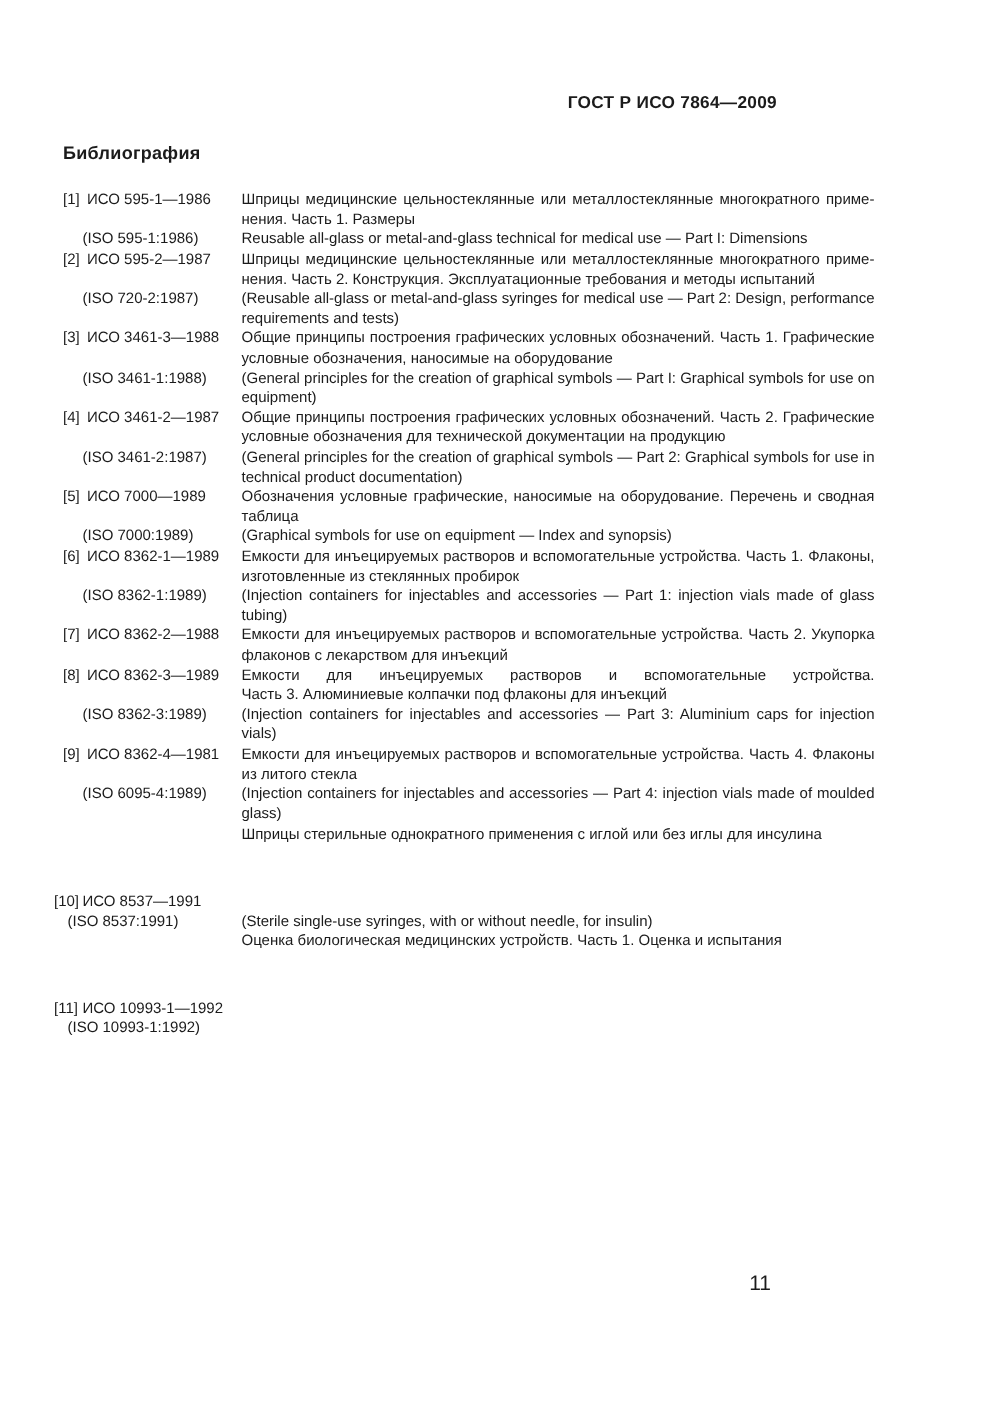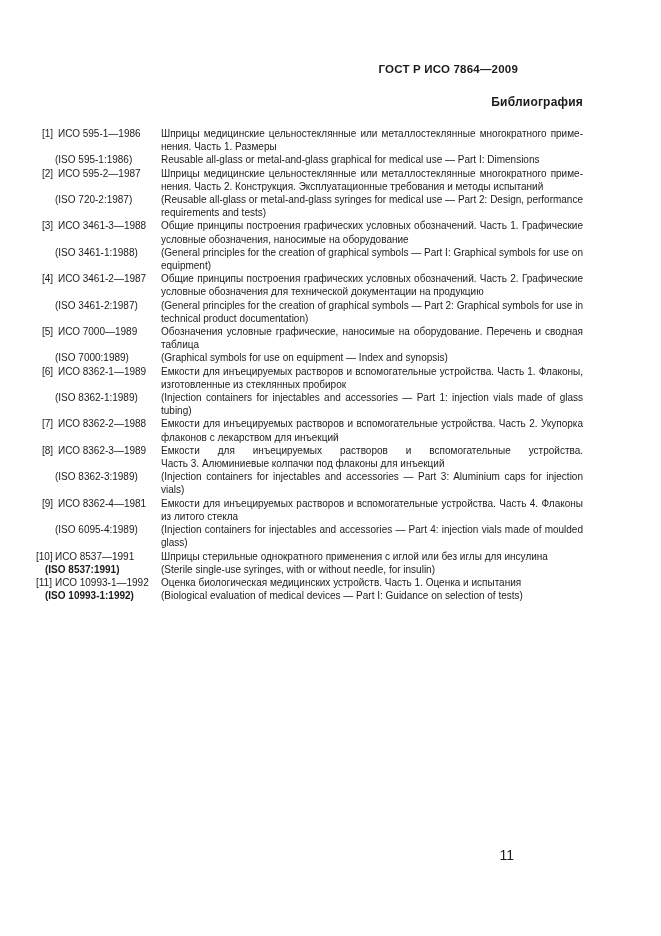--- a/index.html
+++ b/index.html
@@ -23,21 +23,21 @@
     font-weight: bold;
     letter-spacing: 0.2px;
     white-space: nowrap;
   }
 
   .doc-title {
     position: absolute;
     top: 95px;
     left: 42px;
     width: 541px;
-    text-align: right;
+    text-align: left;
     font-size: 12px;
     font-weight: bold;
     letter-spacing: 0.2px;
   }
 
   .bib-list {
     position: absolute;
     top: 127px;
     left: 36px;
     width: 547px;
@@ -48,23 +48,23 @@
   .bib-row { display: flex; align-items: flex-start; }
 
   .ref-cell {
     flex: 0 0 125px;
     width: 125px;
     box-sizing: border-box;
     display: flex;
     white-space: nowrap;
   }
   .bib-row.d1 .ref-cell.ru { padding-left: 6px; }
-  .bib-row.d2 .ref-cell.ru { padding-left: 0; }
+  .bib-row.d2 .ref-cell.ru { padding-left: 0; margin-top: 45px; }
   .bib-row.d1 .ref-cell.en { padding-left: 19px; }
-  .bib-row.d2 .ref-cell.en { padding-left: 9px; font-weight: bold; }
+  .bib-row.d2 .ref-cell.en { padding-left: 9px; }
 
   .num { display: inline-block; width: 16px; flex: 0 0 auto; }
   .bib-row.d2 .num { width: 19px; }
 
   .body-text {
     flex: 1 1 auto;
     text-align: justify;
   }
 
   .page-num {
@@ -87,21 +87,21 @@
         <div class="ref-cell ru">
           <span class="num">[1]</span>
           <span class="desig">ИСО 595-1—1986</span>
         </div>
         <div class="body-text">Шприцы медицинские цельностеклянные или металлостеклянные многократного приме­нения. Часть&nbsp;1.&nbsp;Размеры</div>
       </div>
       <div class="bib-row d1">
         <div class="ref-cell en">
           <span class="desig">(ISO 595-1:1986)</span>
         </div>
-        <div class="body-text">Reusable all-glass or metal-and-glass graphical for medical use — Part I: Dimensions</div>
+        <div class="body-text">Reusable all-glass or metal-and-glass technical for medical use — Part I: Dimensions</div>
       </div>
       <div class="bib-row d1">
         <div class="ref-cell ru">
           <span class="num">[2]</span>
           <span class="desig">ИСО 595-2—1987</span>
         </div>
         <div class="body-text">Шприцы медицинские цельностеклянные или металлостеклянные многократного приме­нения. Часть&nbsp;2.&nbsp;Конструкция. Эксплуатационные требования и методы испытаний</div>
       </div>
       <div class="bib-row d1">
         <div class="ref-cell en">
@@ -211,18 +211,17 @@
         <div class="ref-cell ru">
           <span class="num">[11]</span>
           <span class="desig">ИСО 10993-1—1992</span>
         </div>
         <div class="body-text">Оценка биологическая медицинских устройств. Часть&nbsp;1.&nbsp;Оценка и испытания</div>
       </div>
       <div class="bib-row d2">
         <div class="ref-cell en">
           <span class="desig">(ISO 10993-1:1992)</span>
         </div>
-        <div class="body-text">(Biological evaluation of medical devices — Part I: Guidance on selection of tests)</div>
       </div>
     </div>
 
   <div class="page-num">11</div>
 </div>
 
 </body></html>

